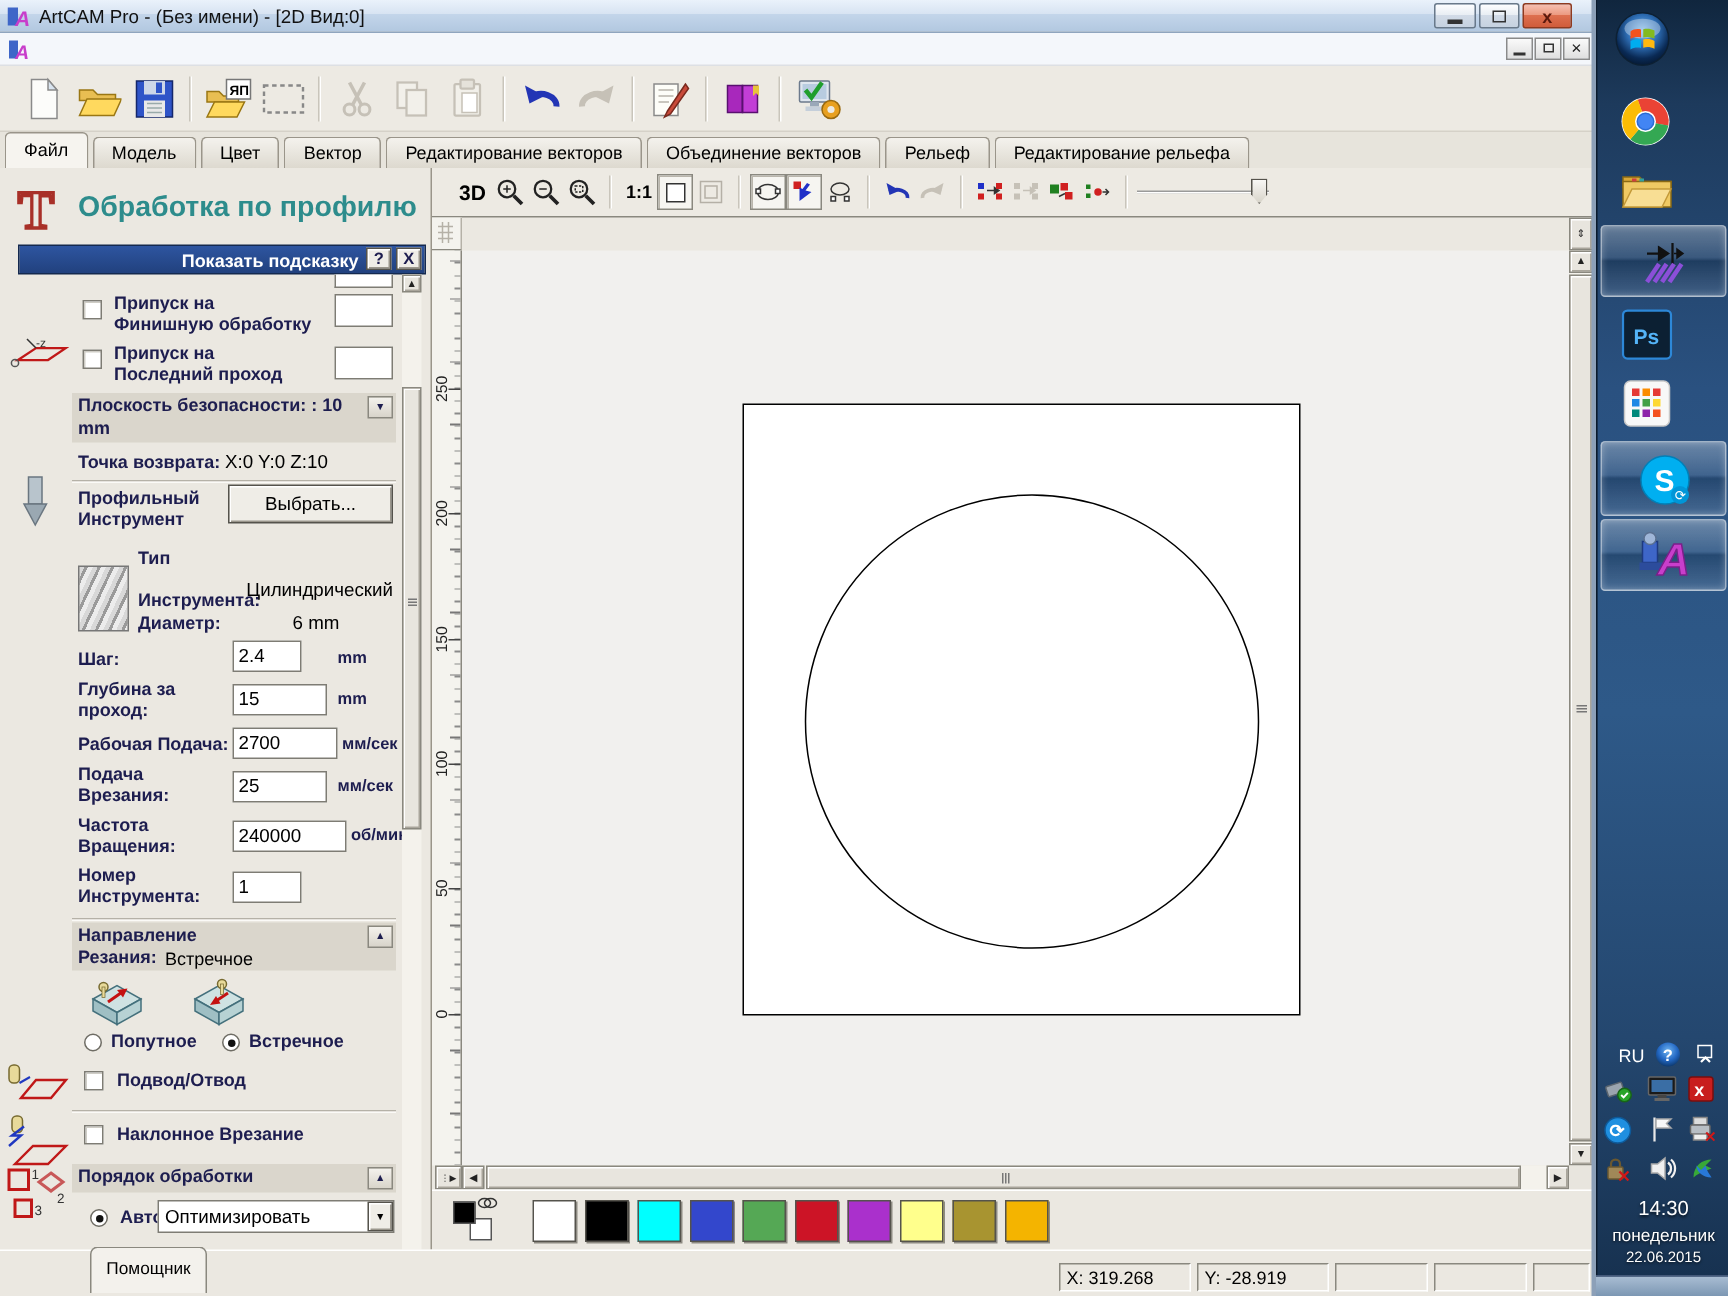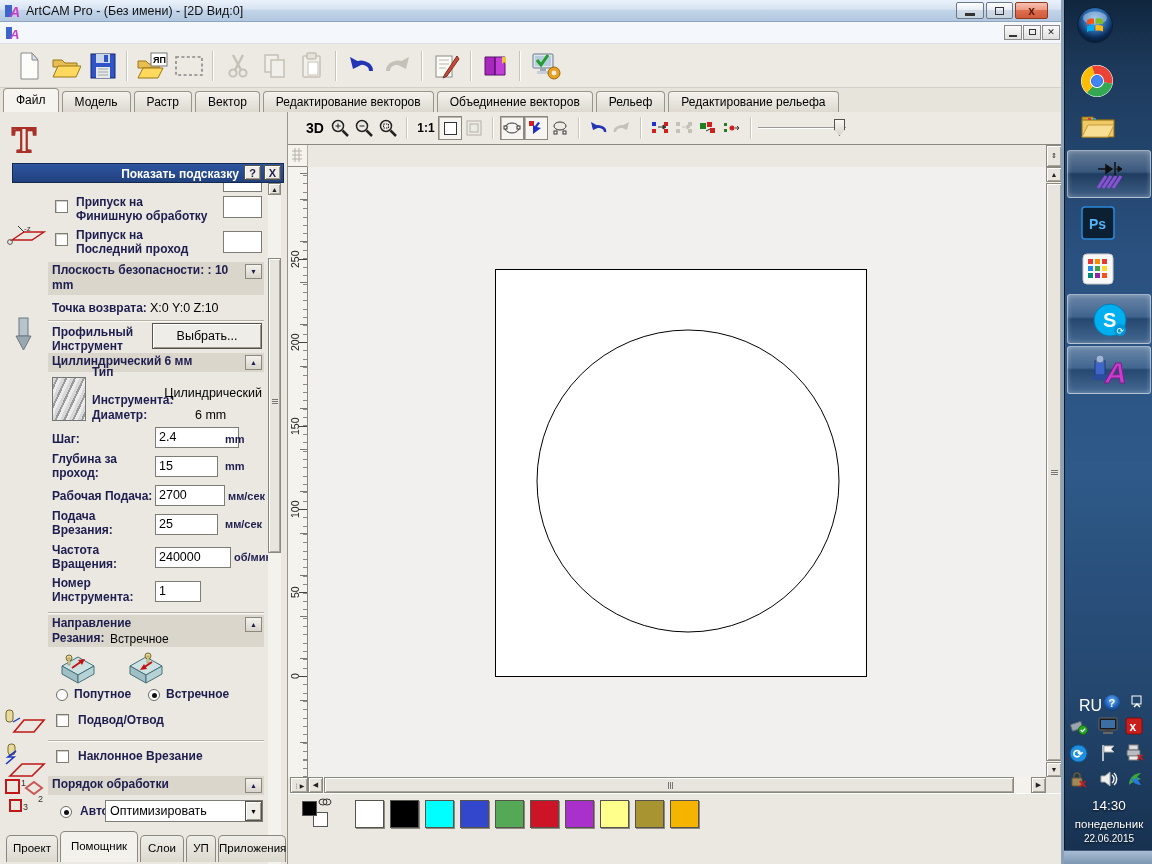--- a/index.html
+++ b/index.html
@@ -70,22 +70,22 @@
 #palettebar { position:absolute; left:288px; top:793px; width:776px; height:40px; background:#EBE8E1; border-top:1px solid #FFFFFF; }
 .swatch { position:absolute; top:6px; width:29px; height:28px; border:1px solid #55534C; box-shadow:1px 1px 0 #8d8a82; }
 
 #statusbar { position:absolute; left:0; top:833px; width:1064px; height:31px; background:#EBE8E1; border-top:1px solid #FFFFFF; }
 .sbox { position:absolute; top:8px; height:19px; border:1px solid; border-color:#8A887F #FFFFFF #FFFFFF #8A887F; font-size:12px; color:#000; padding:2px 0 0 4px; background:#EBE8E1; }
 
 #taskbar { position:absolute; left:1064px; top:0; width:88px; height:864px;
   background:linear-gradient(180deg,#10263E 0,#1D3A5C 8%,#2A5180 30%,#2E5988 55%,#24476F 80%,#16304E 100%); border-left:1px solid #0A1A2C; }
 .glassbtn { position:absolute; left:2px; width:84px; border:1px solid rgba(255,255,255,.5); border-radius:3px;
   background:linear-gradient(rgba(255,255,255,.30),rgba(255,255,255,.10) 45%,rgba(0,0,0,.14) 50%,rgba(255,255,255,.12)); box-shadow:inset 0 0 5px rgba(255,255,255,.3); }
-.ticon { position:absolute; display:flex; justify-content:center; }
-.traytext { position:absolute; color:#fff; font-size:16px; }
+.ticon { position:absolute; display:flex; align-items:center; justify-content:center; }
+.traytext { position:absolute; color:#fff; font-size:12px; }
 .clocktext { position:absolute; left:0; width:88px; text-align:center; color:#fff; text-shadow:0 1px 2px rgba(0,0,0,.7); }
 #showdesk { position:absolute; left:1064px; top:850px; width:88px; height:14px; background:linear-gradient(#A9BDD3,#7C97B3); border-top:1px solid #44597a; }
 </style>
 </head>
 <body>
 
 <div id="app">
 
   <div id="titlebar">
     <svg class="abs" style="left:5px;top:3px" width="16" height="16">
@@ -219,32 +219,33 @@
           <path d="M8 9 l4 5 7 -10" fill="none" stroke="#1F9E2C" stroke-width="3"></path>
           <circle cx="25" cy="22" r="6" fill="#E8A020" stroke="#9A6A10"></circle>
           <circle cx="25" cy="22" r="2.4" fill="#EDEAE3"></circle>
         </svg>
       </div>
   </div>
 
   <div id="tabrow">
     <div class="rtab active">Файл</div>
     <div class="rtab">Модель</div>
-    <div class="rtab">Растр</div>
+    <div class="rtab">Цвет</div>
     <div class="rtab">Вектор</div>
     <div class="rtab">Редактирование векторов</div>
     <div class="rtab">Объединение векторов</div>
     <div class="rtab">Рельеф</div>
     <div class="rtab">Редактирование рельефа</div>
   </div>
 
   <div id="panel">
     <svg class="abs" style="left:8px;top:8px" width="36" height="40">
       <text x="4" y="32" font-size="36" font-weight="bold" fill="#EBE8E1" stroke="#A83028" stroke-width="2.2" font-family="Liberation Serif, serif">T</text>
     </svg>
+    <div class="abs" style="left:52px;top:16px;font-size:19px;font-weight:bold;color:#2D8C8C;white-space:nowrap">Обработка по профилю</div>
 
     <div class="abs" style="left:12px;top:51px;width:272px;height:20px;background:linear-gradient(#2E55A0,#21417E);border:1px solid #14294F">
       <span style="position:absolute;right:44px;top:3px;color:#fff;font-weight:bold;font-size:12px">Показать подсказку</span>
       <div class="cbtn" style="position:absolute;right:22px;top:1px;width:17px;height:15px;text-align:center;font-size:11px;font-weight:bold;color:#1D1D4F;line-height:14px">?</div>
       <div class="cbtn" style="position:absolute;right:2px;top:1px;width:17px;height:15px;text-align:center;font-size:11px;font-weight:bold;color:#1D1D4F;line-height:14px">X</div>
     </div>
     <div class="abs" style="left:223px;top:71px;width:39px;height:9px;border:1px solid #7E7C74;border-top:none;background:#fff"></div>
 
     <div class="chk" style="left:55px;top:88px"></div>
     <div class="pl" style="left:76px;top:84px">Припуск на</div>
@@ -263,34 +264,30 @@
     </div>
 
     <div class="pl" style="left:52px;top:190px">Точка возврата:</div>
     <div class="pv" style="left:150px;top:189px">X:0 Y:0 Z:10</div>
     <div class="hr" style="top:208px"></div>
 
     <div class="pl" style="left:52px;top:214px">Профильный</div>
     <div class="pl" style="left:52px;top:228px">Инструмент</div>
     <div class="cbtn" style="position:absolute;left:152px;top:211px;width:110px;height:26px;text-align:center;font-size:12.5px;line-height:24px;color:#000">Выбрать...</div>
 
-    <div class="band" style="top:241px;height:19px">
-      <div class="pl" style="left:4px;top:2px">Циллиндрический 6 мм</div>
-      <div class="collapsebtn" style="right:2px;top:2px">▲</div>
-    </div>
 
     <div class="abs" style="left:52px;top:265px;width:34px;height:44px;border:1px solid #777;background:repeating-linear-gradient(115deg,#d8d8d8 0 3px,#9a9a9a 3px 5px,#ececec 5px 8px)"></div>
     <div class="pl" style="left:92px;top:254px">Тип</div>
     <div class="pl" style="left:92px;top:282px">Инструмента:</div>
     <div class="pv" style="left:158px;top:274px;width:104px;text-align:right">Цилиндрический</div>
     <div class="pl" style="left:92px;top:297px">Диаметр:</div>
     <div class="pv" style="left:195px;top:296px">6 mm</div>
 
     <div class="pl" style="left:52px;top:321px">Шаг:</div>
-    <div class="inp" style="left:155px;top:315px;width:84px;height:21px">2.4</div>
+    <div class="inp" style="left:155px;top:315px;width:46px;height:21px">2.4</div>
     <div class="pu" style="left:225px;top:321px">mm</div>
 
     <div class="pl" style="left:52px;top:341px">Глубина за</div>
     <div class="pl" style="left:52px;top:355px">проход:</div>
     <div class="inp" style="left:155px;top:344px;width:63px;height:21px">15</div>
     <div class="pu" style="left:225px;top:348px">mm</div>
 
     <div class="pl" style="left:52px;top:378px">Рабочая Подача:</div>
     <div class="inp" style="left:155px;top:373px;width:70px;height:21px">2700</div>
     <div class="pu" style="left:228px;top:378px">мм/сек</div>
@@ -574,20 +571,27 @@
     <div class="swatch" style="left: 137px; background: rgb(0, 255, 255);"></div>
     <div class="swatch" style="left: 172px; background: rgb(51, 71, 204);"></div>
     <div class="swatch" style="left: 207px; background: rgb(85, 168, 85);"></div>
     <div class="swatch" style="left: 242px; background: rgb(204, 20, 38);"></div>
     <div class="swatch" style="left: 277px; background: rgb(170, 48, 204);"></div>
     <div class="swatch" style="left: 312px; background: rgb(255, 255, 140);"></div>
     <div class="swatch" style="left: 347px; background: rgb(168, 148, 48);"></div>
     <div class="swatch" style="left: 382px; background: rgb(244, 180, 0);"></div>
   </div>
 
+  <div id="statusbar">
+    <div class="sbox" style="left:706px;width:88px">X: 319.268</div>
+    <div class="sbox" style="left:798px;width:88px">Y: -28.919</div>
+    <div class="sbox" style="left:890px;width:62px"></div>
+    <div class="sbox" style="left:956px;width:62px"></div>
+    <div class="sbox" style="left:1022px;width:38px"></div>
+  </div>
 
   <div class="abs" style="left:1061px;top:0;width:3px;height:864px;background:#8CA0B8"></div>
 </div>
 
 <div id="taskbar">
   <div class="ticon" style="left:10px;top:6px;width:40px;height:40px">
     <svg width="38" height="38">
         <defs>
           <radialGradient id="orb" cx="50%" cy="35%" r="65%">
             <stop offset="0%" stop-color="#7FB8E8"></stop>

